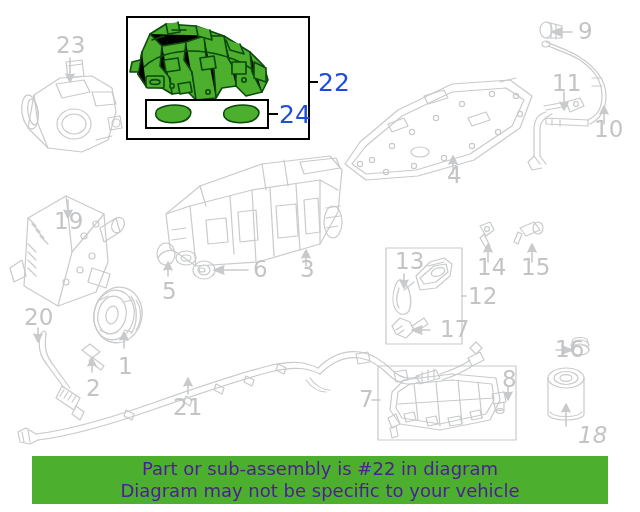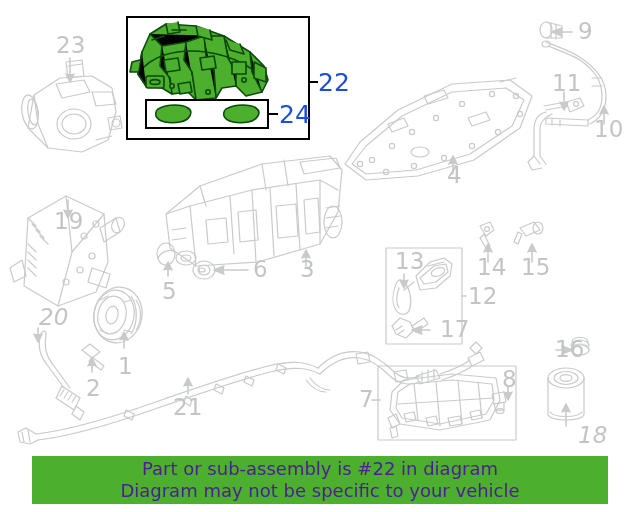--- a/index.html
+++ b/index.html
@@ -400,21 +400,21 @@
     <span class="lbl" style="left:594px;top:118px;">10</span>
     <span class="lbl" style="left:552px;top:72px;">11</span>
     <span class="lbl" style="left:468px;top:285px;">12</span>
     <span class="lbl" style="left:395px;top:250px;">13</span>
     <span class="lbl" style="left:477px;top:256px;">14</span>
     <span class="lbl" style="left:521px;top:256px;">15</span>
     <span class="lbl" style="left:531px;top:338px;margin-left:24px;">16</span>
     <span class="lbl" style="left:434px;top:318px;margin-left:6px;">17</span>
     <span class="lbl" style="left:578px;top:424px;font-style:italic;">18</span>
     <span class="lbl" style="left:54px;top:172px;margin-top:38px;">19</span>
-    <span class="lbl" style="left:39px;top:306px;font-style:italic;">20</span>
+    <span class="lbl" style="left:24px;top:306px;">20</span>
     <span class="lbl" style="left:173px;top:396px;">21</span>
     <span class="lbl hi" style="left:318px;top:70px;font-size:25px;">22</span>
     <span class="lbl" style="left:56px;top:34px;">23</span>
     <span class="lbl hi" style="left:279px;top:102px;font-size:25px;">24</span>
   </div>
 
   <div id="banner">
     <div>Part or sub-assembly is #22 in diagram</div>
     <div>Diagram may not be specific to your vehicle</div>
   </div>

